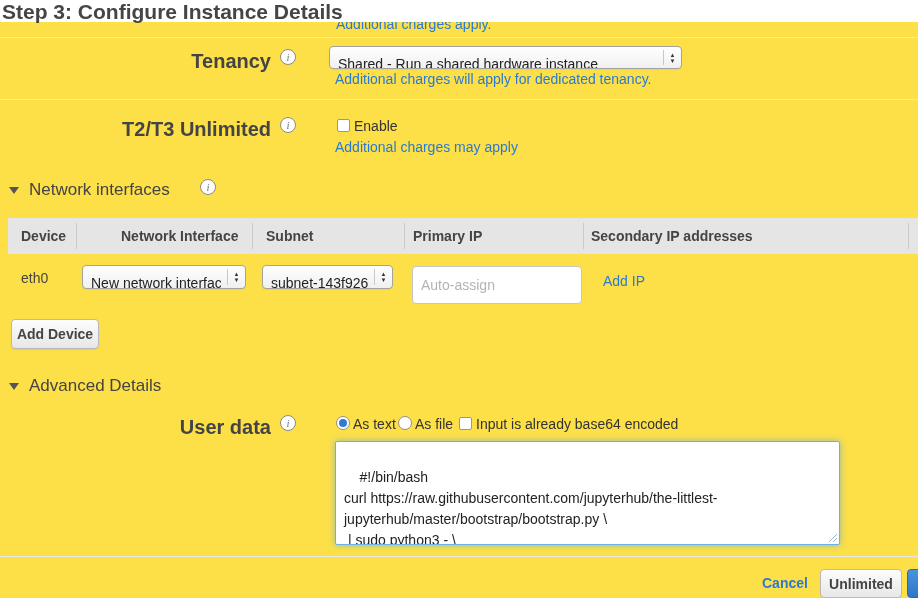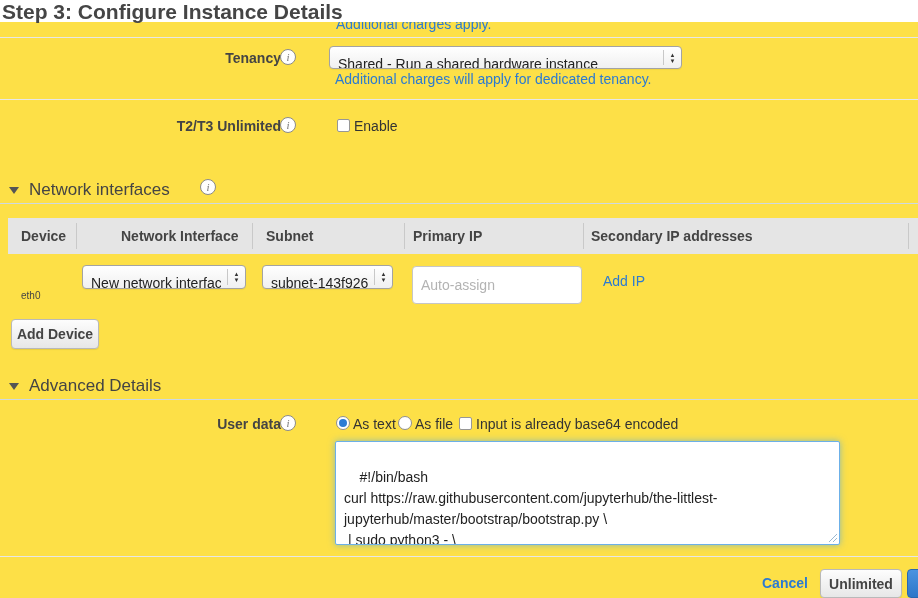--- a/index.html
+++ b/index.html
@@ -6,21 +6,21 @@
   html,body { margin:0; padding:0; background:#fff; }
   body { font-family:"Liberation Sans", sans-serif; color:#444; }
   .canvas { position:relative; width:918px; height:598px; background:#fde047; overflow:hidden; }
 
   .band { position:absolute; left:0; top:0; width:918px; height:22px; background:#fff; z-index:5; }
   .page-title { position:absolute; left:2px; top:0; font-size:21px; font-weight:bold; color:#454545; z-index:6; white-space:nowrap; }
 
   .hr { position:absolute; left:0; width:918px; height:1px; background:#e7e7e7; }
   .hr-blue { position:absolute; left:0; width:918px; height:1px; background:#cdd9e2; }
 
-  .flabel { position:absolute; left:16px; width:265px; text-align:right; font-size:14px; font-weight:bold; color:#444; }
+  .flabel { position:absolute; left:6px; width:265px; text-align:right; font-size:20px; font-weight:bold; color:#444; }
   .link { position:absolute; font-size:14px; color:#2b7ad2; cursor:pointer; text-decoration:none; white-space:nowrap; }
   .clipped { z-index:1; }
 
   .info { position:absolute; width:16px; height:16px; border:1px solid #8a8a8a; border-radius:50%;
           color:#777; font-size:11px; line-height:14px; text-align:center;
           font-family:"Liberation Serif", serif; font-style:italic; background:#fff; cursor:pointer; }
 
   .sel { position:absolute; border:1px solid #a3a3a3; border-radius:4px;
          background:linear-gradient(#ffffff,#f0f0f0); font-size:14px; color:#222;
          display:flex; align-items:center; padding:12px 24px 0 8px; overflow:hidden; white-space:nowrap;
@@ -36,21 +36,21 @@
   .radio .dot { width:8px; height:8px; border-radius:50%; background:#2c7cd4; }
   .ctl-label { position:absolute; font-size:14px; color:#333; white-space:nowrap; }
 
   .sec-head { position:absolute; left:9px; font-size:17px; color:#444; cursor:pointer; white-space:nowrap; }
   .tri { display:inline-block; width:0; height:0; border-left:5px solid transparent; border-right:5px solid transparent;
          border-top:7px solid #555; margin-right:10px; vertical-align:middle; }
 
   .thead { position:absolute; left:8px; top:218px; width:910px; height:36px; background:#e5e5e5; }
   .th { position:absolute; top:228px; font-size:14px; font-weight:bold; color:#444; white-space:nowrap; }
   .vsep { position:absolute; top:223px; height:26px; width:1px; background:#c9c9c9; }
-  .td { position:absolute; font-size:10px; color:#444; white-space:nowrap;margin-top:20px; }
+  .td { position:absolute; font-size:14px; color:#444; white-space:nowrap; }
 
   .tinput { position:absolute; border:1px solid #c6c6c6; border-radius:4px; font-size:14px; color:#333;
             padding:18px 8px; font-family:"Liberation Sans", sans-serif; background:#fff; }
   .tinput::placeholder { color:#b3b3b3; opacity:1; }
 
   .btn { position:absolute; border:1px solid #b9b9b9; border-radius:4px;
          background:linear-gradient(#fdfdfd,#e7e7e7); font-weight:bold; font-size:14px; color:#444;
          display:flex; align-items:center; justify-content:center; cursor:pointer;
          box-shadow:0 1px 1px rgba(0,0,0,0.08); font-family:"Liberation Sans", sans-serif; }
   .btn-primary { position:absolute; border:1px solid #2a68b0; border-radius:4px;
@@ -87,20 +87,21 @@
     </span>
   </div>
   <a class="link" style="left:335px; top:71px;">Additional charges will apply for dedicated tenancy.</a>
 
   <div class="hr" style="top:99px;"></div>
 
   <div class="flabel" style="top:118px;">T2/T3 Unlimited</div>
   <div class="info" style="left:280px; top:117px;">i</div>
   <span class="cb" style="left:337px; top:119px;"></span>
   <span class="ctl-label" style="left:354px; top:118px;">Enable</span>
+  <a class="link" style="left:335px; top:139px;">Additional charges may apply</a>
 
   <div class="sec-head" style="top:180px;">
     <span class="tri"></span><span>Network interfaces</span>
   </div>
   <div class="info" style="left:200px; top:179px;">i</div>
   <div class="hr-blue" style="top:203px;"></div>
 
   <div class="thead"></div>
   <div class="th" style="left:21px;">Device</div>
   <div class="th" style="left:85px;margin-left:36px;">Network Interface</div>

